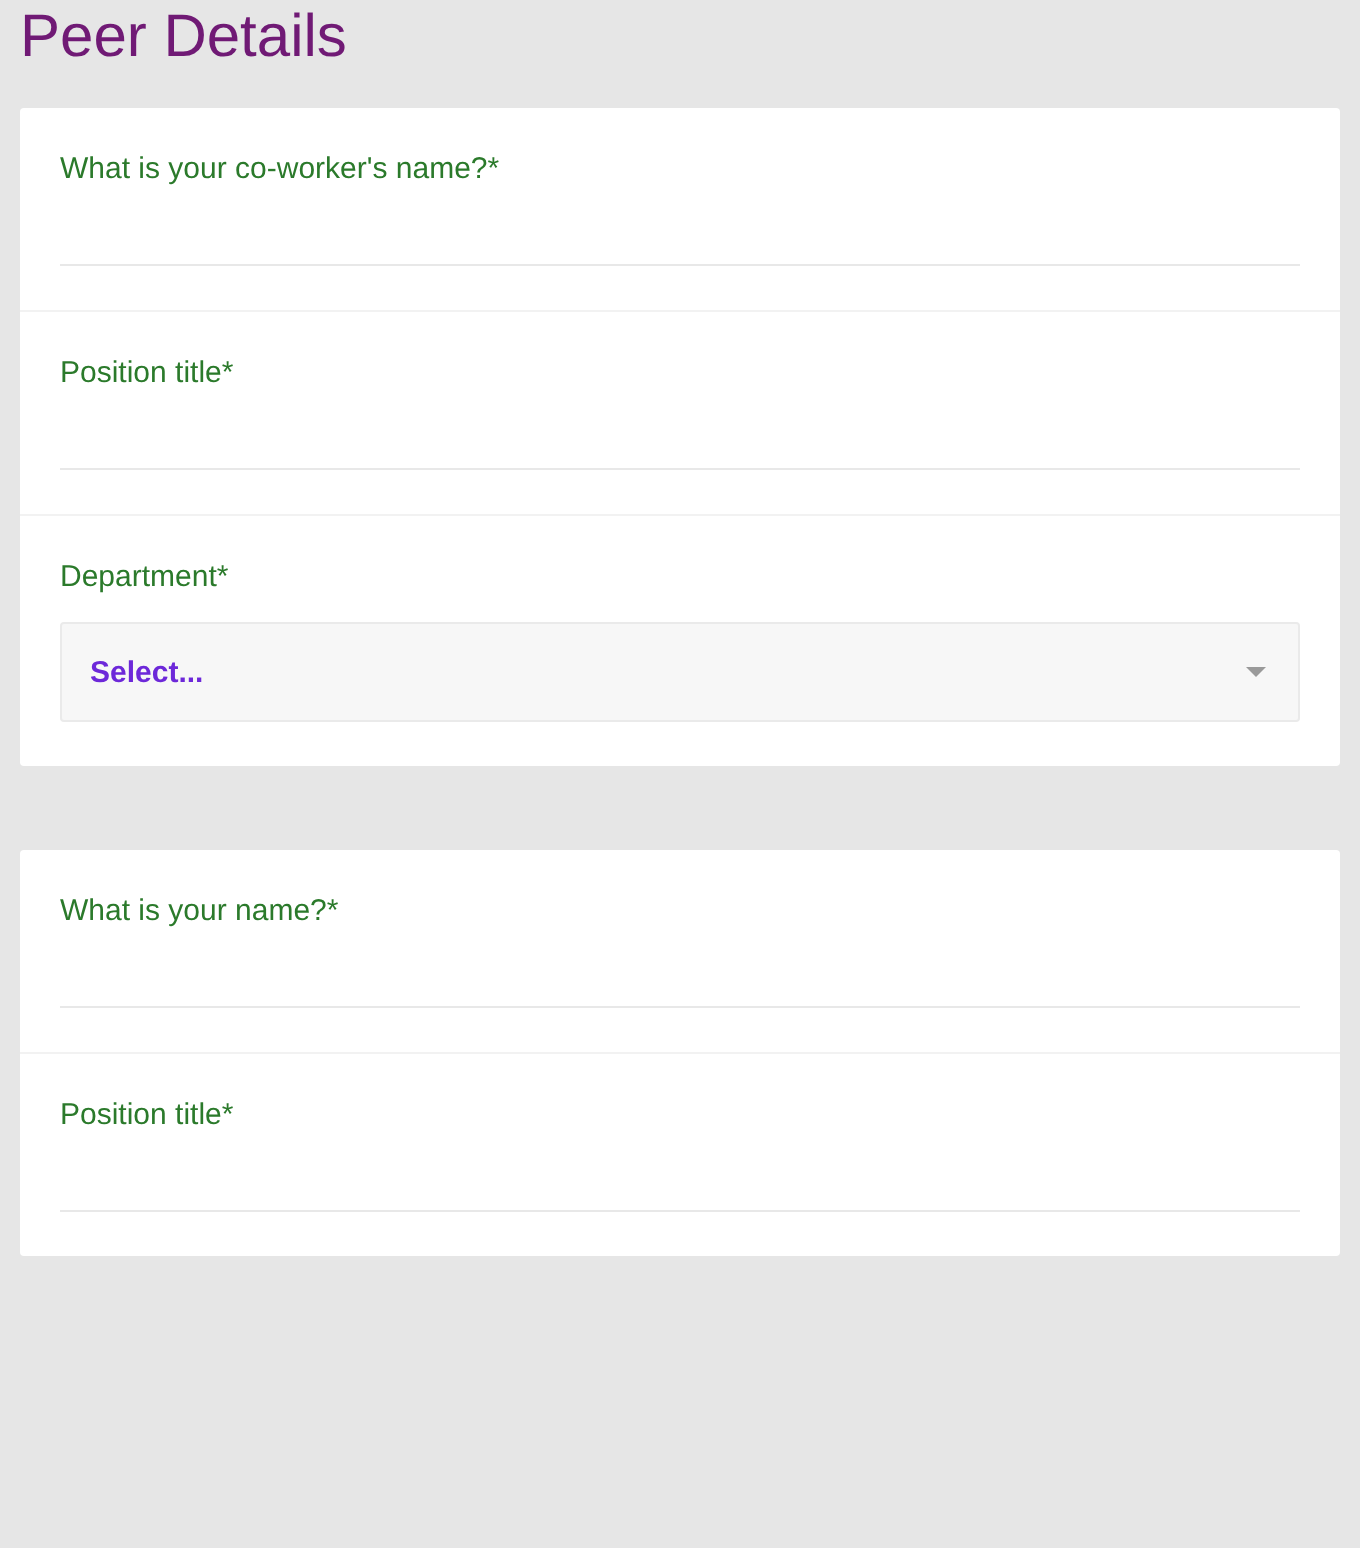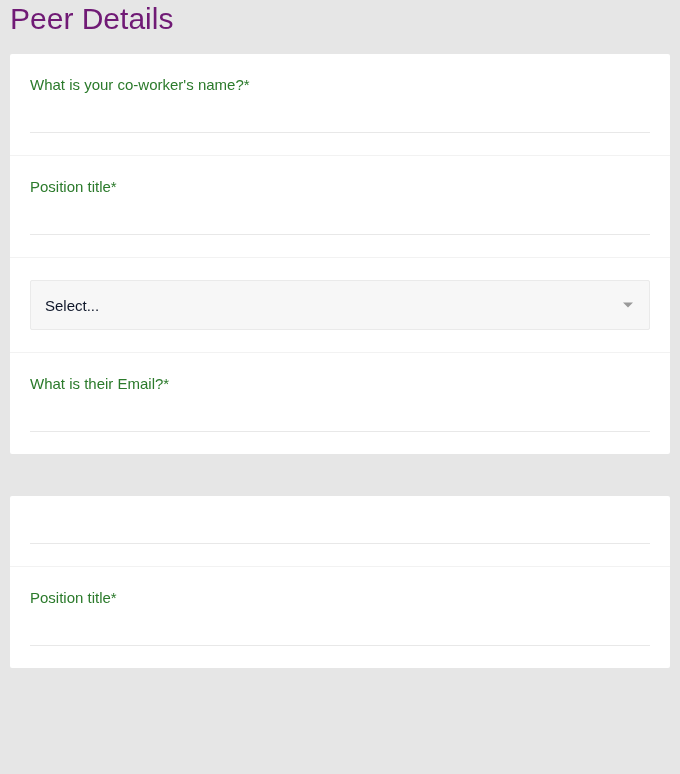--- a/index.html
+++ b/index.html
@@ -49,22 +49,23 @@
       border: 1px solid #eaeaea;
       border-radius: 2px;
       height: 50px;
       display: flex;
       align-items: center;
       padding: 0 14px;
       position: relative;
       cursor: pointer;
     }
     .select-placeholder {
-      color: #0f172a;
+      color: #6d28d9;
       font-size: 15px;
+      font-weight: bold;
     }
     .chevron {
       position: absolute;
       right: 16px;
       top: 50%;
       transform: translateY(-50%);
       width: 0; height: 0;
       border-left: 5px solid transparent;
       border-right: 5px solid transparent;
       border-top: 5px solid #9a9a9a;
@@ -84,39 +85,37 @@
       <label class="field-label">What is your co-worker's name?*</label>
       <input type="text" class="text-input" value="" style="">
     </div>
 
     <div class="field">
       <label class="field-label">Position title*</label>
       <input type="text" class="text-input" value="" style="">
     </div>
 
     <div class="field">
+      <label class="field-label">Department*</label>
       <div class="select-wrap">
         <span class="select-placeholder">Select...</span>
         <span class="chevron"></span>
       </div>
     </div>
 
-    <div class="field">
-      <label class="field-label">What is their Email?*</label>
-      <input type="text" class="text-input" value="" style="">
-    </div>
 
   </div>
 
   <div class="gap"></div>
 
 
   <div class="card">
 
     <div class="field">
+      <label class="field-label">What is your name?*</label>
       <input type="text" class="text-input" value="" style="">
     </div>
 
     <div class="field">
       <label class="field-label">Position title*</label>
       <input type="text" class="text-input" value="" style="">
     </div>
 
   </div>
 

